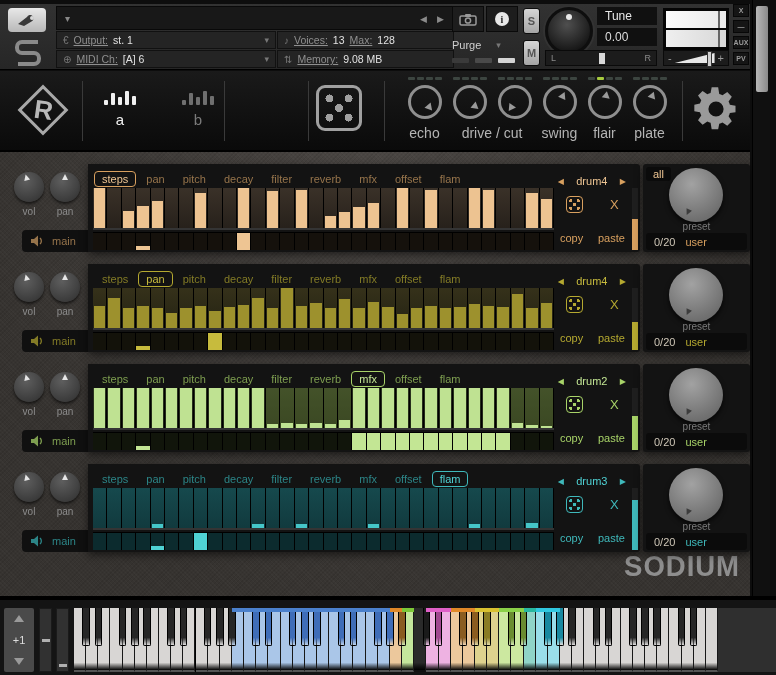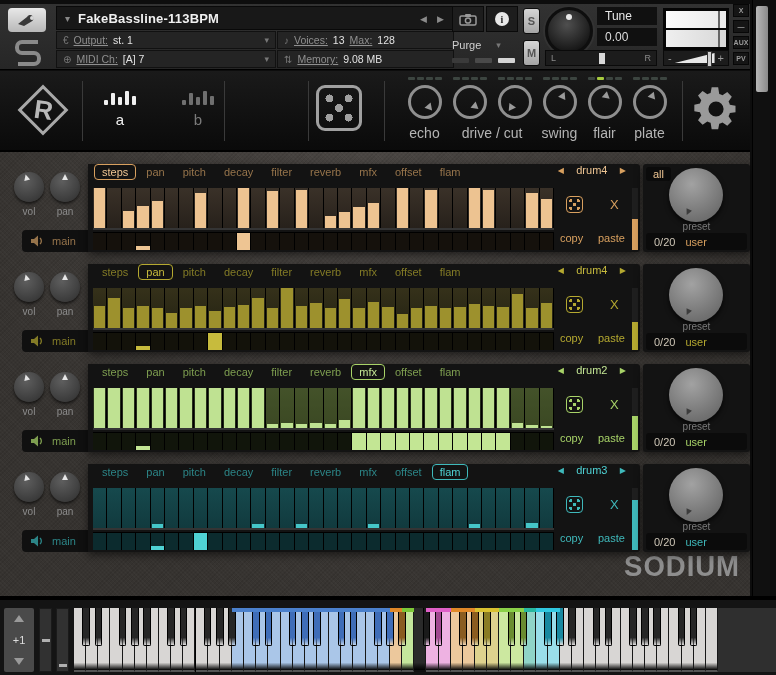--- a/index.html
+++ b/index.html
@@ -127,21 +127,21 @@
   .knob .ptr::before{content:'';position:absolute;top:2px;left:50%;margin-left:-3px;
     border-left:3px solid transparent;border-right:3px solid transparent;border-bottom:6px solid #e6e6e6;}
   .kv{position:absolute;top:8px;} .kv.v{left:14px;} .kv.p{left:50px;}
   .klbl{position:absolute;top:42px;width:30px;text-align:center;font-size:10px;color:#8c8c8c;}
   .klbl.v{left:14px;} .klbl.p{left:50px;}
   .main-bar{position:absolute;left:22px;top:66px;width:66px;height:22px;background:#101010;
             border-radius:4px 0 0 4px;display:flex;align-items:center;gap:8px;padding-left:8px;
             color:var(--dim);font-size:11px;}
   .row-panel{position:absolute;left:88px;top:0;width:552px;height:88px;background:#131313;
              border-radius:0 3px 3px 0;box-shadow:0 3px 8px rgba(0,0,0,.55);}
-  .tab-bar{position:absolute;left:6px;top:0;width:540px;height:23px;display:flex;align-items:flex-start;gap:2px;}
+  .tab-bar{position:absolute;left:6px;top:0;width:540px;height:23px;display:flex;align-items:flex-end;gap:2px;}
   .tab{padding:1px 7px;font-size:11px;color:var(--dim);border:1px solid transparent;border-radius:4px;white-space:nowrap;}
   .tab.active{color:var(--bright);border-color:var(--accent);}
   .drum-group{margin-left:auto;display:flex;align-items:center;gap:8px;padding-right:8px;}
   .nav-arrow{color:var(--accent);font-size:8px;}
   .drum-name{color:var(--bright);font-size:11px;min-width:40px;text-align:center;}
   .grid{position:absolute;left:5px;top:24px;width:461px;height:42px;display:flex;
         border-bottom:2px solid rgba(255,255,255,.14);}
   .cell{position:relative;flex:1;background:linear-gradient(180deg,var(--cellT),var(--cellB));border-right:1px solid #000;}
   .cell .ghost{position:absolute;inset:0;background:var(--ghost);}
   .cell .bar{position:absolute;left:1px;right:1px;bottom:0;background:var(--bar);}
@@ -212,32 +212,31 @@
         <circle cx="16" cy="5" r="2" fill="#d8d8d8"></circle>
       </svg>
     </div>
     <div class="brand">
       <svg width="40" height="34" viewBox="0 0 40 34">
         <path d="M30 6 H14 a5 5 0 0 0 -5 5 v1 a5 5 0 0 0 5 5 h12 a5 5 0 0 1 5 5 v1 a5 5 0 0 1 -5 5 H10" fill="none" stroke="#8a8a8a" stroke-width="4"></path>
       </svg>
     </div>
     <div class="title-box">
       <span class="tri">▾</span>
-      <span class="title">FakeBassline-113BPM</span>
     </div>
     <div class="ibox b1">
       <span class="ic">€</span>
       <span class="lbl">Output:</span>
       <span class="val">st. 1</span>
       <span class="dd">▾</span>
     </div>
     <div class="ibox b2">
       <span class="ic">⊕</span>
       <span class="lbl">MIDI Ch:</span>
-      <span class="val">[A] 7</span>
+      <span class="val">[A] 6</span>
       <span class="dd">▾</span>
     </div>
     <div class="ibox b3">
       <span class="ic">♪</span>
       <span class="lbl">Voices:</span>
       <span class="val">13</span>
       <span class="lbl">Max:</span>
       <span class="val">128</span>
     </div>
     <div class="ibox b4">

